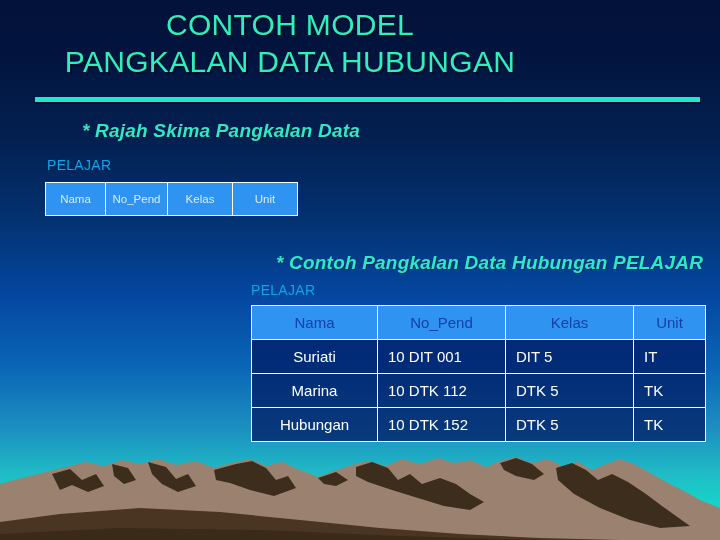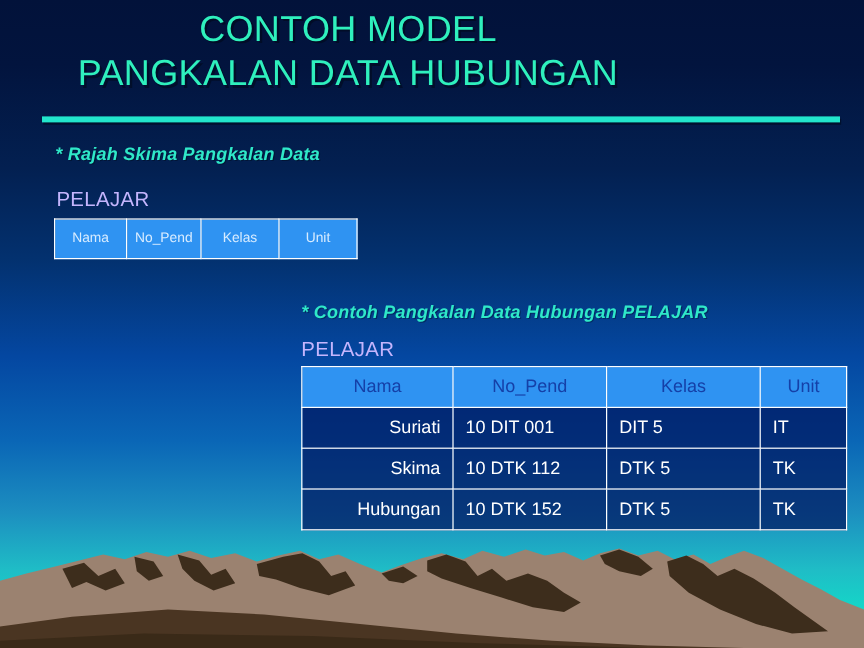--- a/index.html
+++ b/index.html
@@ -63,34 +63,35 @@
     position:absolute; left:35px; top:97px;
     width:665px; height:5px;
     background:#22e6cc;
     box-shadow:1px 2px 0 rgba(0,0,0,0.35);
   }
 
   
   .caption {
     position:absolute;
     color:#2fe8c8;
-    font-size:15px;
+    font-size:19px;
     font-style:italic;
     font-weight:bold;
     letter-spacing:0.2px;
     text-shadow:1px 1px 0 rgba(0,0,0,0.3);
     white-space:nowrap;
+    margin-left:36px;
   }
   #caption-schema { left:46px; top:120px; }
-  #caption-instance { left:251px; top:252px; }
+  #caption-instance { left:240px; top:252px; }
 
   .entity-label {
     position:absolute;
-    color:#c4b5fd;
-    font-size:17px;
+    color:#0ea5e9;
+    font-size:14px;
     letter-spacing:0.3px;
     white-space:nowrap;
   }
   #label-schema { left:47px; top:157px; }
   #label-instance { left:251px; top:282px; }
 
   
   #schema-table {
     position:absolute; left:45px; top:182px;
     border-collapse:collapse;
@@ -129,21 +130,21 @@
     background:#2f93f2;
     color:#1540a8;
     font-weight:normal;
     text-align:right;
   }
   #data-table thead th.ctr { text-align:center; }
   #data-table tbody td {
     background:rgba(0,22,96,0.72);
     color:#ffffff;
   }
-  #data-table tbody td.name { text-align:right; }
+  #data-table tbody td.name { text-align:center; }
   #data-table tbody td.ctr { text-align:left; }
 
   col.w0 { width:126px; }
   col.w1 { width:128px; }
   col.w2 { width:128px; }
   col.w3 { width:72px; }
 </style>
 </head>
 <body>
 
@@ -225,21 +226,21 @@
       </tr>
     </thead>
     <tbody>
       <tr>
         <td class="name">Suriati</td>
         <td class="ctr">10 DIT 001</td>
         <td class="ctr">DIT 5</td>
         <td class="ctr">IT</td>
       </tr>
       <tr>
-        <td class="name">Skima</td>
+        <td class="name">Marina</td>
         <td class="ctr">10 DTK 112</td>
         <td class="ctr">DTK 5</td>
         <td class="ctr">TK</td>
       </tr>
       <tr>
         <td class="name">Hubungan</td>
         <td class="ctr">10 DTK 152</td>
         <td class="ctr">DTK 5</td>
         <td class="ctr">TK</td>
       </tr>

